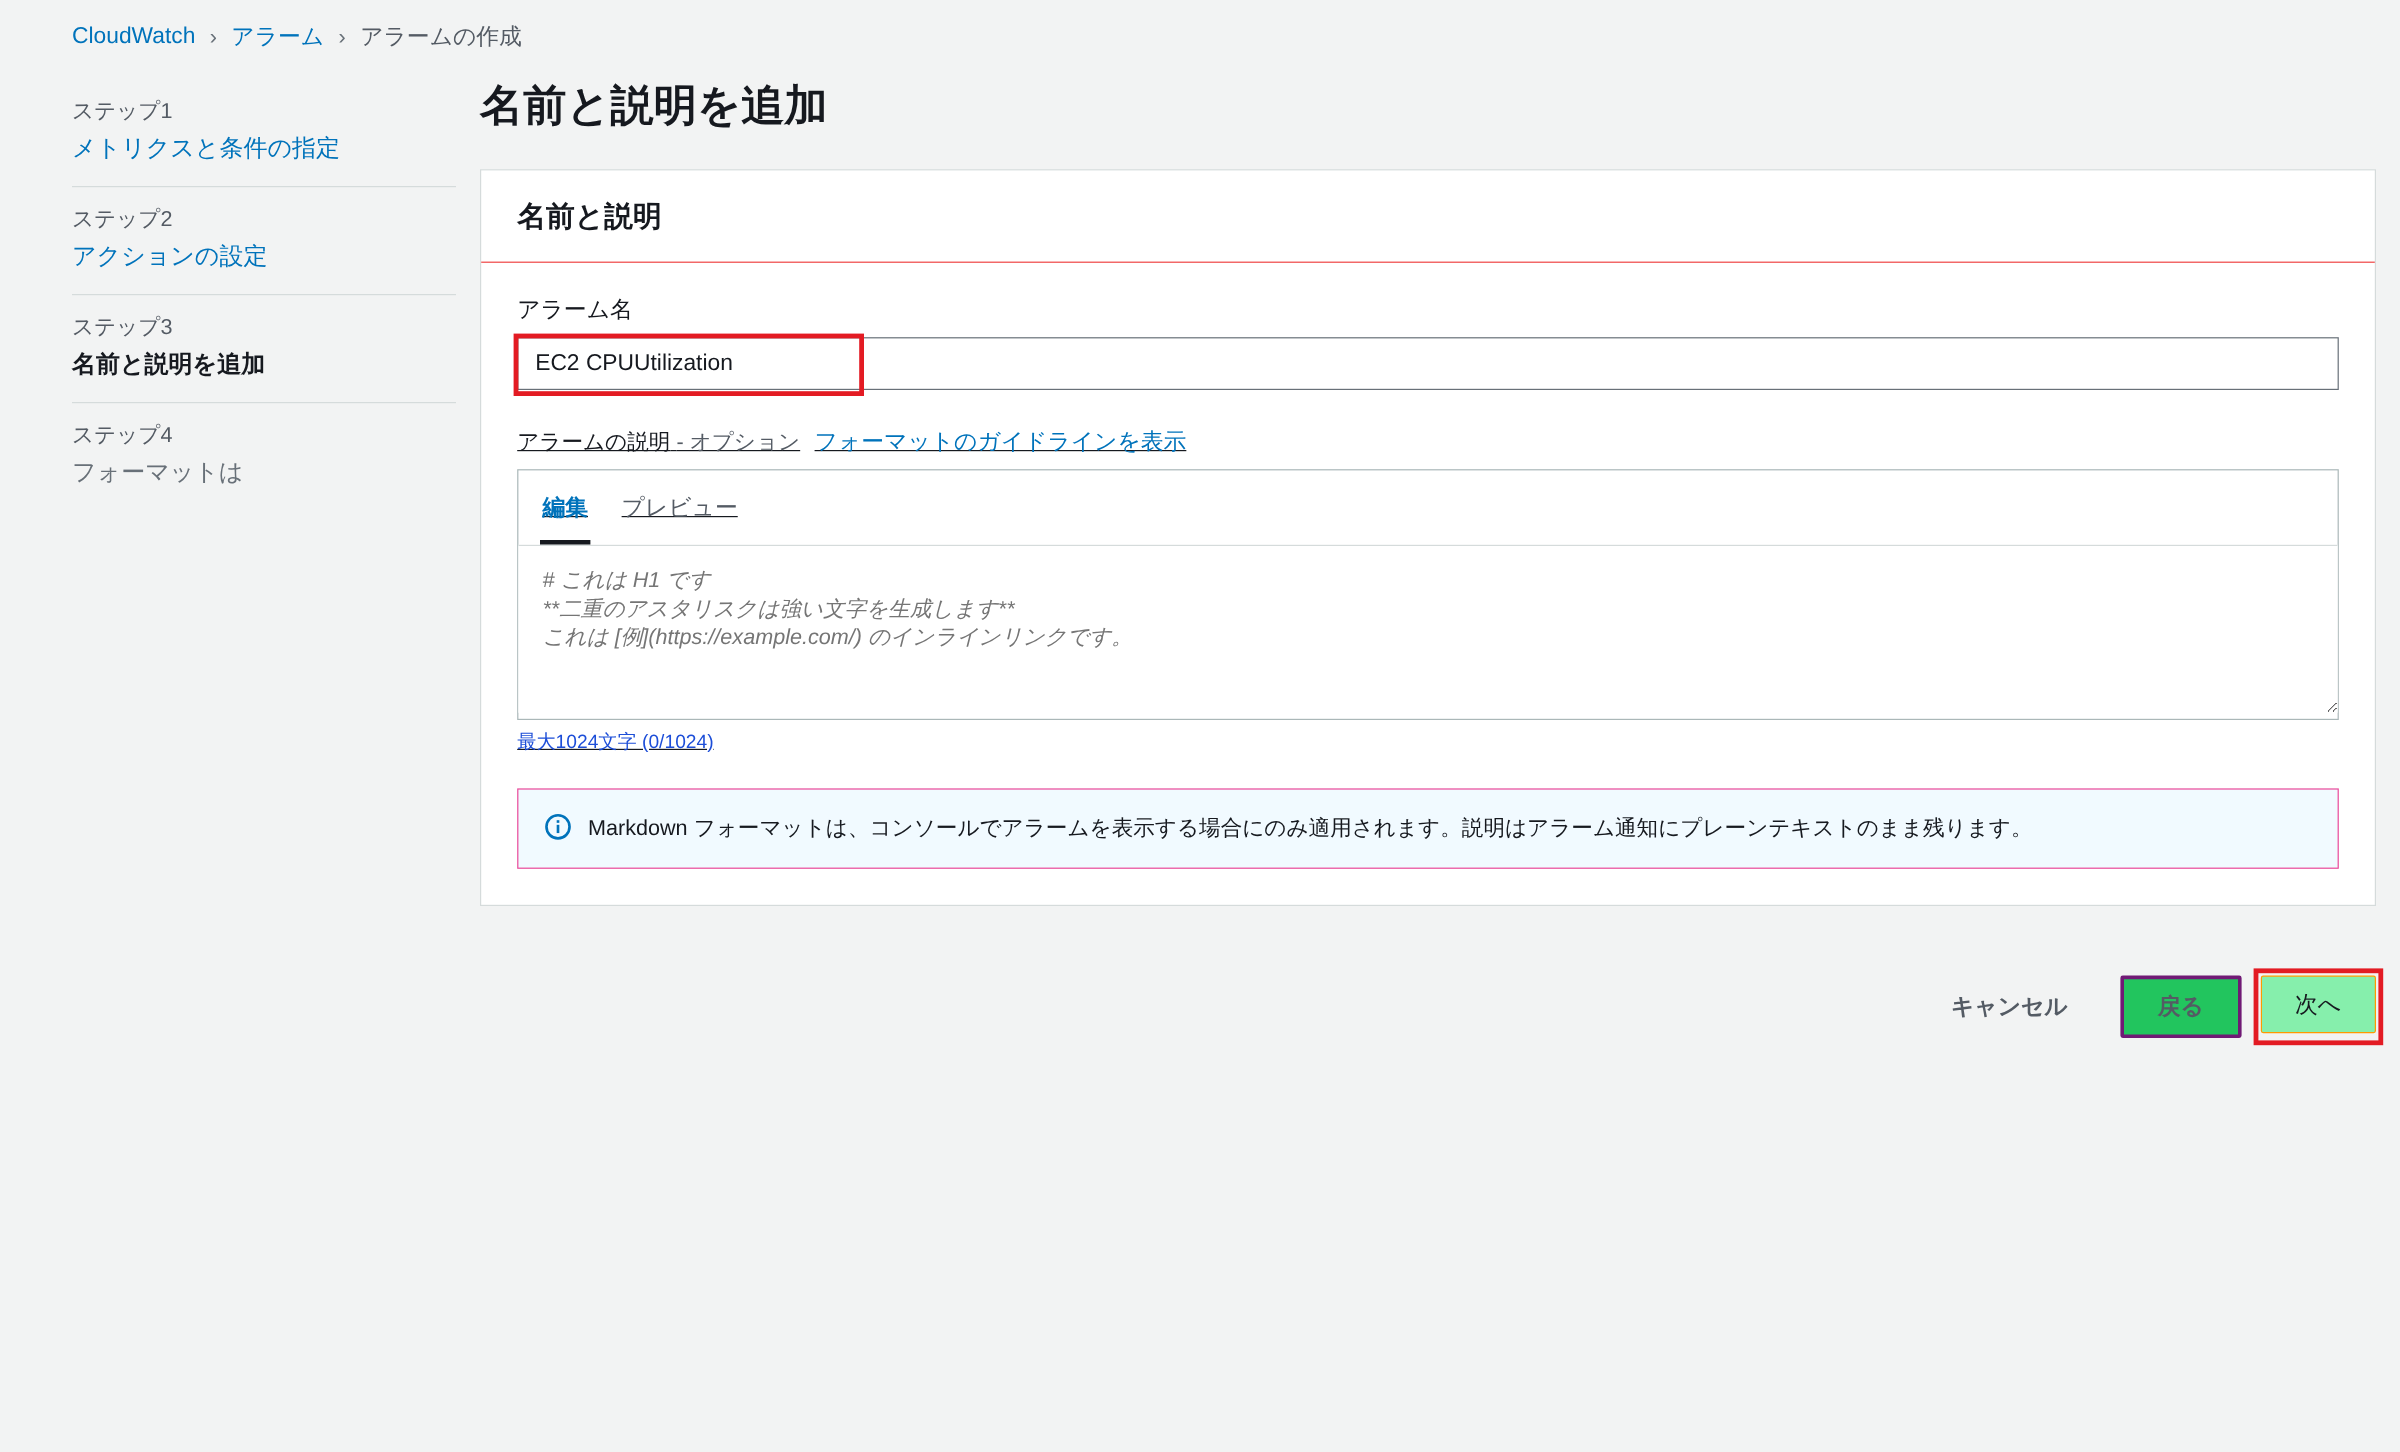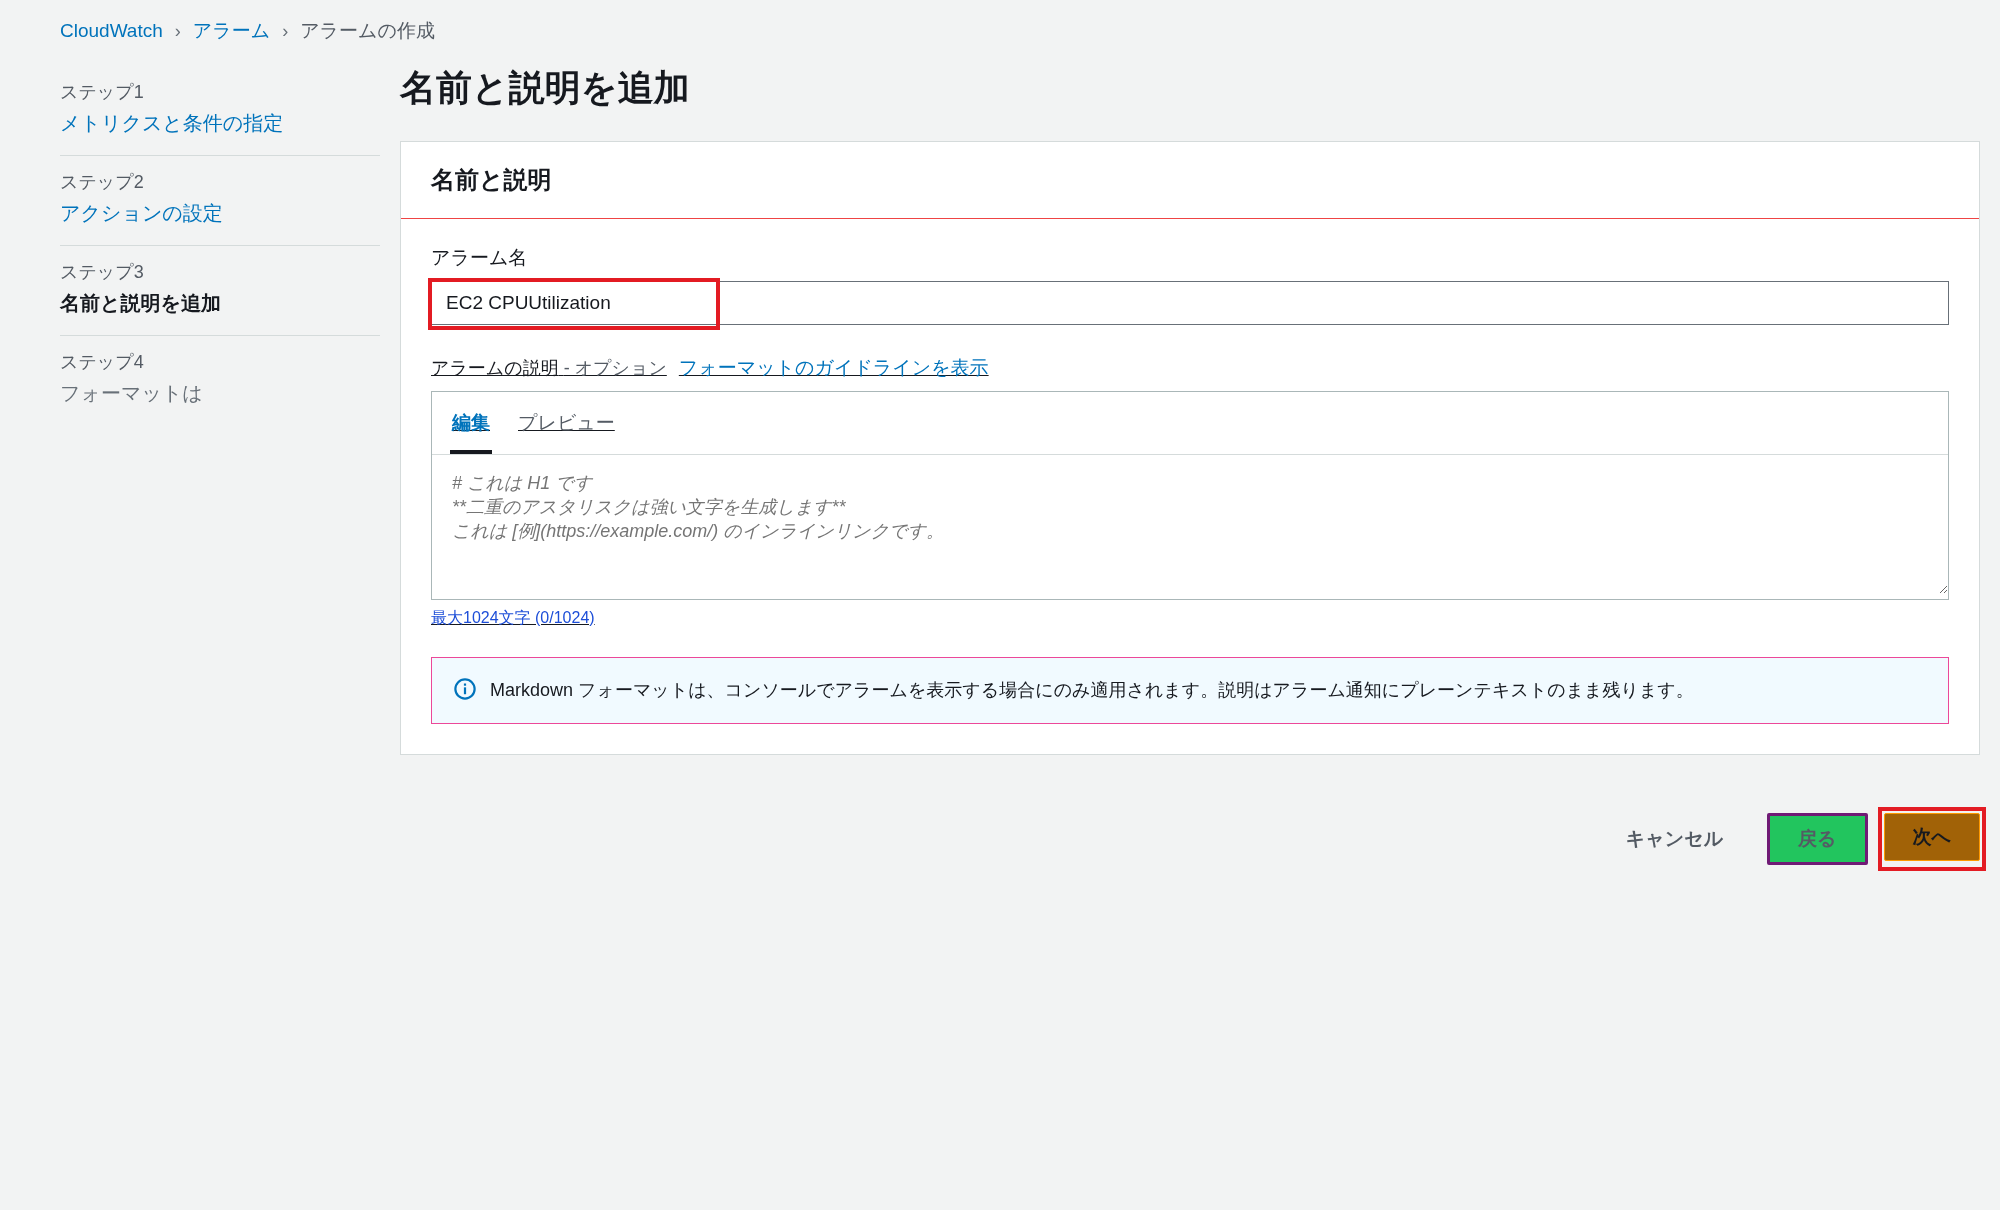--- a/index.html
+++ b/index.html
@@ -209,24 +209,24 @@
       color: #545b64;
       font-weight: 700;
     }
     .btn-normal {
       background: #22c55e;
       border: 3px solid #701a75;
       color: #545b64;
       font-weight: 700;
     }
     .btn-primary {
-      background: #a16207;
+      background: #86efac;
       border: 1px solid #ff9900;
       color: #16191f;
-      font-weight: 700;
+      font-weight: 400;
     }
     .btn-primary-wrap {
       position: relative;
       display: inline-block;
     }
     .btn-primary-wrap .highlight-red-btn {
       position: absolute;
       left: -6px;
       top: -6px;
       right: -6px;

